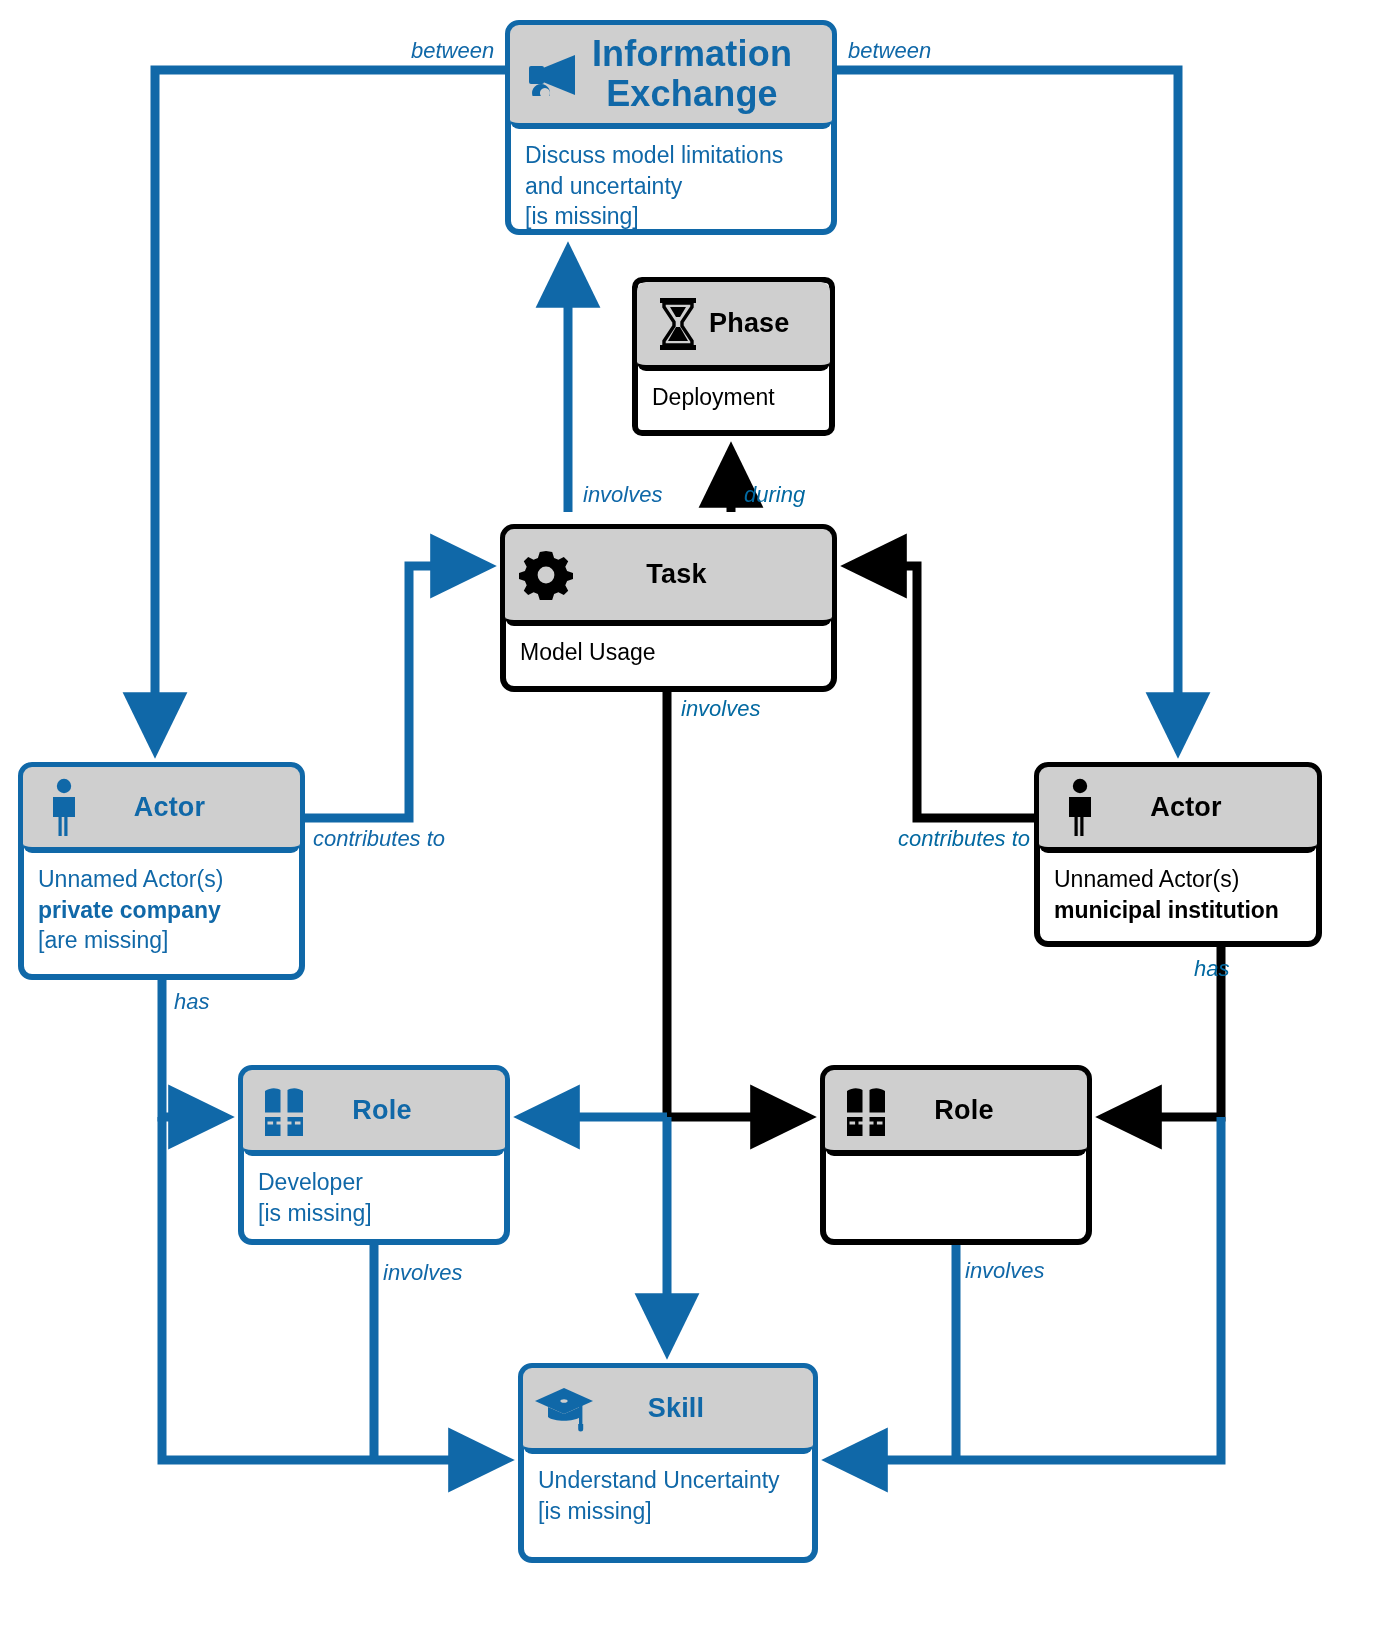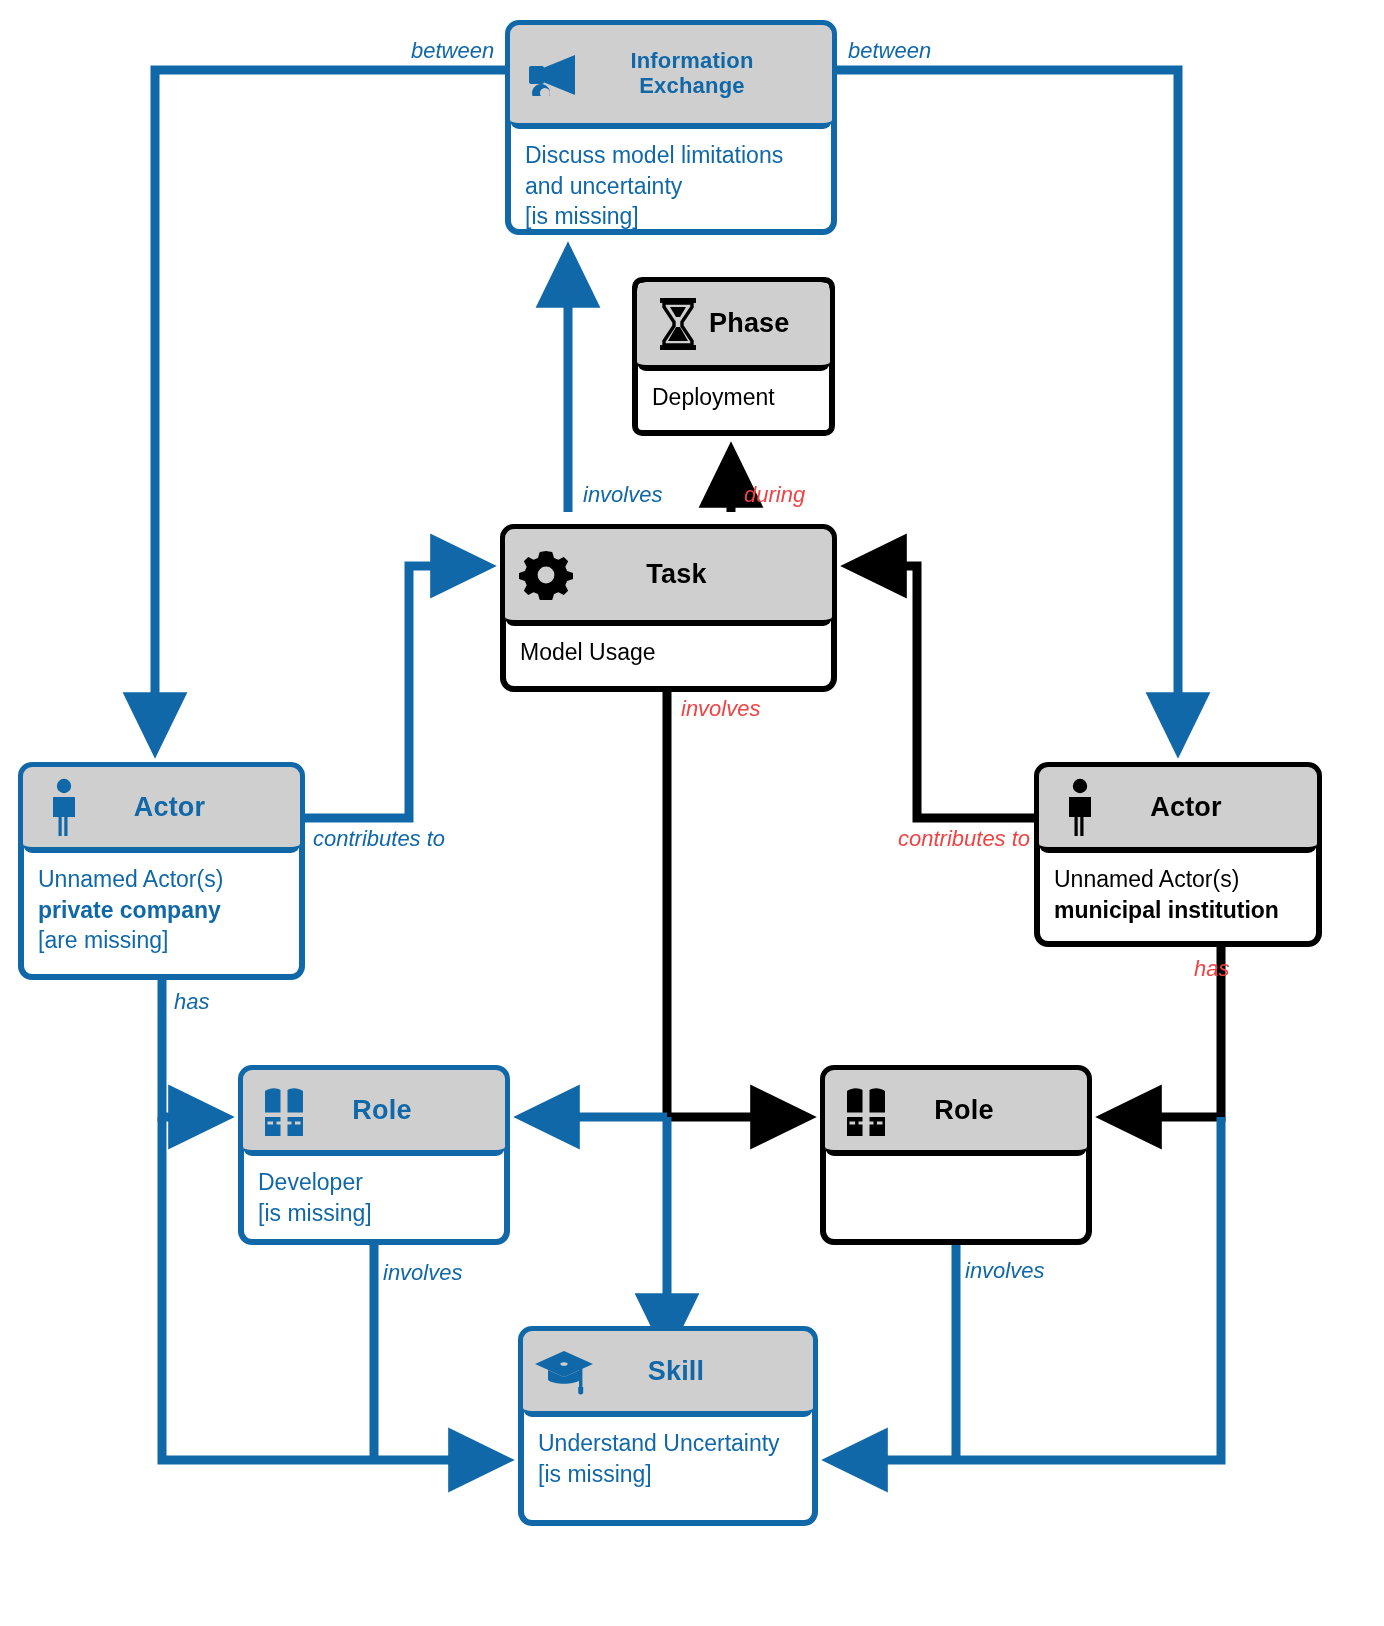--- a/index.html
+++ b/index.html
@@ -23,35 +23,35 @@
   .black .ttl{color:#000000;}
 
   .body{padding:12px 14px 10px 14px;font-size:23px;line-height:1.33;}
   .blue .body{color:#1068a8;}
   .black .body{color:#000000;}
   .body b{font-weight:bold;margin-top:44px;}
 
   
   #n-info  {left:505px; top:20px;   width:332px; height:215px;}
   #n-info .hdr{height:104px;}
-  #n-info .ttl{font-size:22px;padding-right:20px;}
+  #n-info .ttl{font-size:36px;padding-right:20px;}
   #n-phase {left:632px; top:277px;  width:203px; height:159px;border-radius:10px;}
   #n-phase .hdr{height:89px;}
   #n-task  {left:500px; top:524px;  width:337px; height:168px;}
   #n-task .hdr{height:97px;}
   #n-actorL{left:18px;  top:762px;  width:287px; height:218px;}
   #n-actorR{left:1034px;top:762px;  width:288px; height:185px;}
   #n-roleL {left:238px; top:1065px; width:272px; height:180px;}
   #n-roleR {left:820px; top:1065px; width:272px; height:180px;}
-  #n-skill {left:518px; top:1326px; width:300px; height:200px;}
+  #n-skill {left:518px; top:1363px; width:300px; height:200px;}
 
   
   .lbl{position:absolute;font-style:italic;font-size:22px;white-space:nowrap;}
   .lbl.blue{color:#1068a8;}
-  .lbl.black{color:#ef4444;}
+  .lbl.black{color:#0369a1;}
 </style>
 </head>
 <body>
 
 <div id="stage">
 
   <svg id="wires" viewBox="0 0 1384 1626">
     <defs>
       <marker id="ab" markerWidth="10" markerHeight="10" refX="6.2" refY="4" orient="auto" markerUnits="strokeWidth">
         <path d="M0,0.4 L7.4,4 L0,7.6 z" fill="#1068a8"></path>

